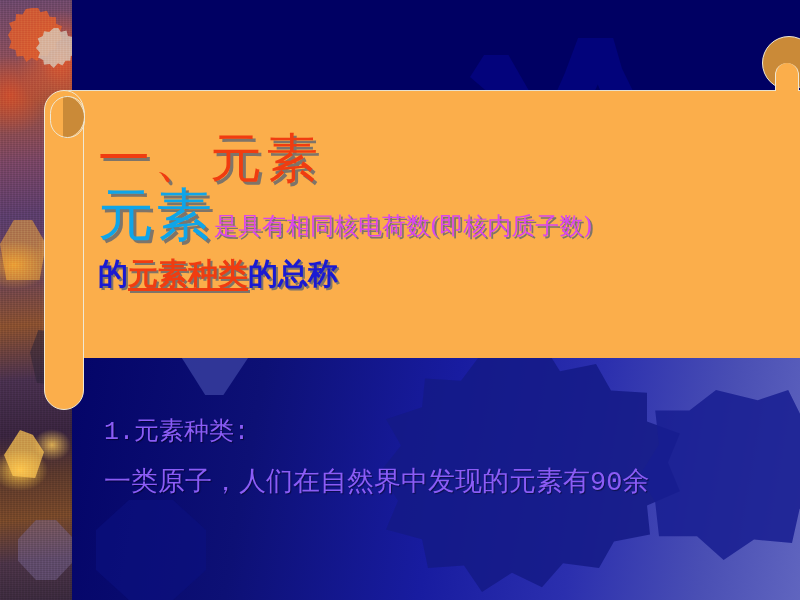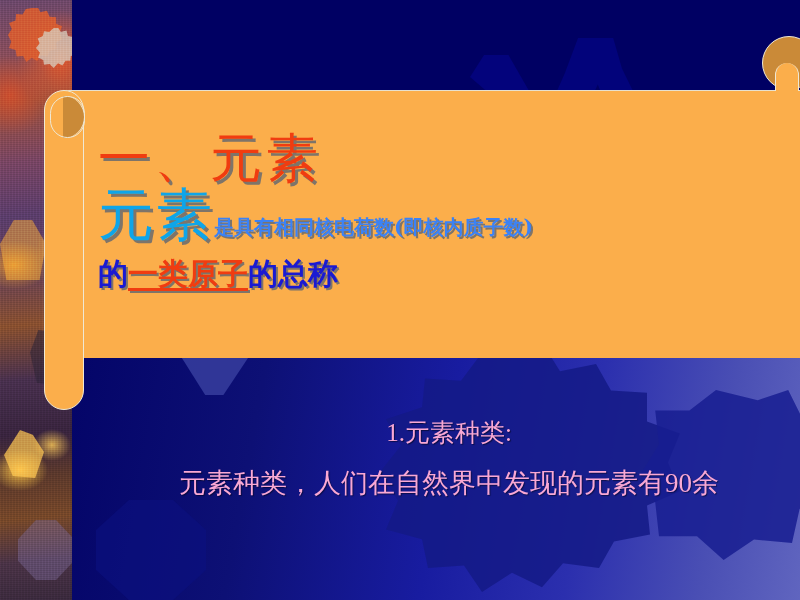--- a/index.html
+++ b/index.html
@@ -253,23 +253,23 @@
   }
   .def-big {
     font-family: "DejaVu Serif", "Liberation Serif", serif;
     font-size: 56px;
     color: #0ea5e9;
     text-shadow: 3px 3px 0 #7e7469;
     letter-spacing: 2px;
   }
   .def-rest {
     font-family: "DejaVu Serif", "Liberation Serif", serif;
-    font-size: 20px;
-    font-weight: bold;
-    color: #3b82f6;
+    font-size: 24px;
+    font-weight: normal;
+    color: #d946ef;
     text-shadow: 2px 2px 0 #7e7469;
   }
   .def-line2 {
     font-family: "DejaVu Serif", "Liberation Serif", serif;
     font-size: 30px;
     font-weight: bold;
     color: #1a1ad2;
     text-shadow: 2px 2px 0 #7e7469;
     line-height: 44px;
     white-space: nowrap;
@@ -278,23 +278,22 @@
     color: #f03c10;
     text-decoration: underline;
     text-decoration-thickness: 3px;
     text-underline-offset: 4px;
   }
 
   .body-block {
     position: absolute;
     left: 104px; top: 416px;
     width: 690px;
-    color: #f9a8d4;
-    font-family: Liberation Serif, serif;
-    text-align: center;
+    color: #8b5cf6;
+    font-family: Liberation Mono, monospace;
   }
   .body-heading {
     font-size: 25px;
     line-height: 34px;
     text-shadow: 1px 1px 1px rgba(0,0,0,.5);
   }
   .body-para {
     margin-top: 14px;
     font-size: 27px;
     line-height: 39px;
@@ -334,24 +333,24 @@
   <div class="roll-left-cap-outline"></div>
 
   <div class="panel-text">
     <div class="title-main">一、元素</div>
 
     <div class="def-line">
       <span class="def-big">元素</span><span class="def-rest">是具有相同核电荷数(即核内质子数)</span>
     </div>
 
     <div class="def-line2">
-      <span>的</span><span class="red-underline">一类原子</span><span>的总称</span>
+      <span>的</span><span class="red-underline">元素种类</span><span>的总称</span>
     </div>
   </div>
 
   <div class="body-block">
     <div class="body-heading">1.元素种类:</div>
     <div class="body-para">
-      <div>元素种类，人们在自然界中发现的元素有90余</div>
+      <div>一类原子，人们在自然界中发现的元素有90余</div>
     </div>
   </div>
 
 </div>
 
 </body></html>

